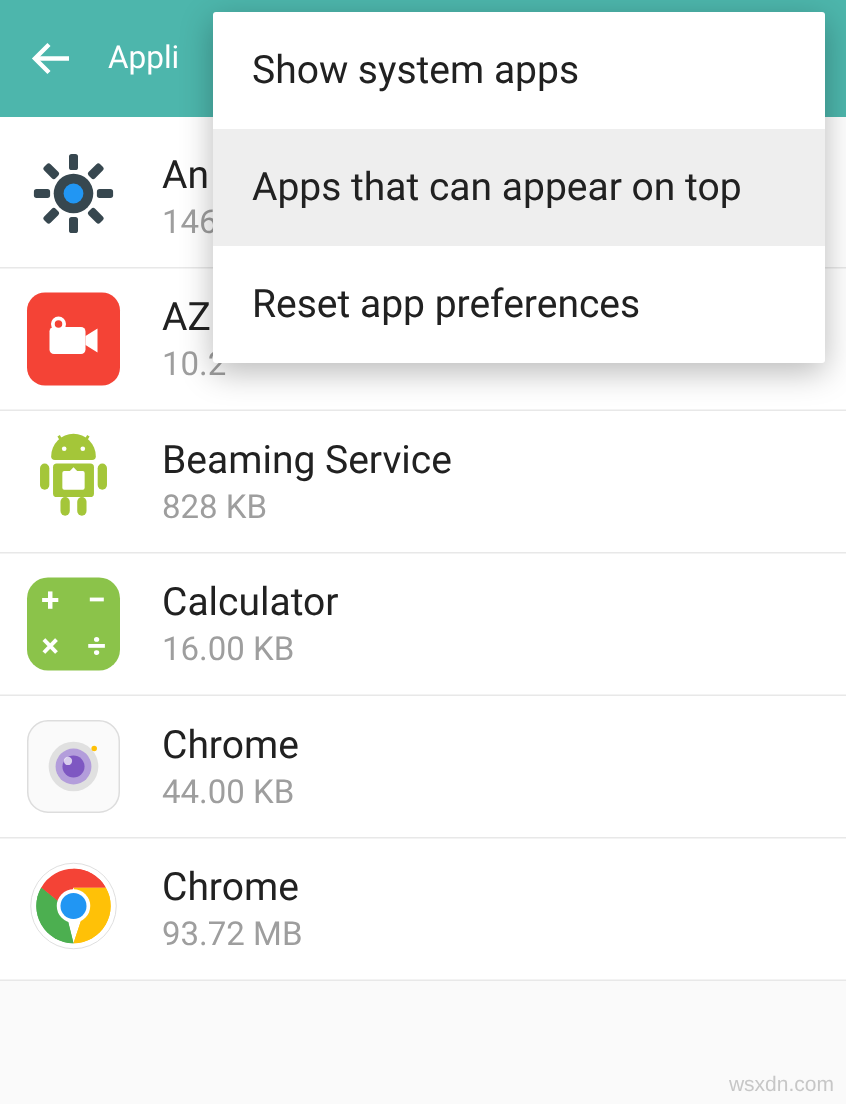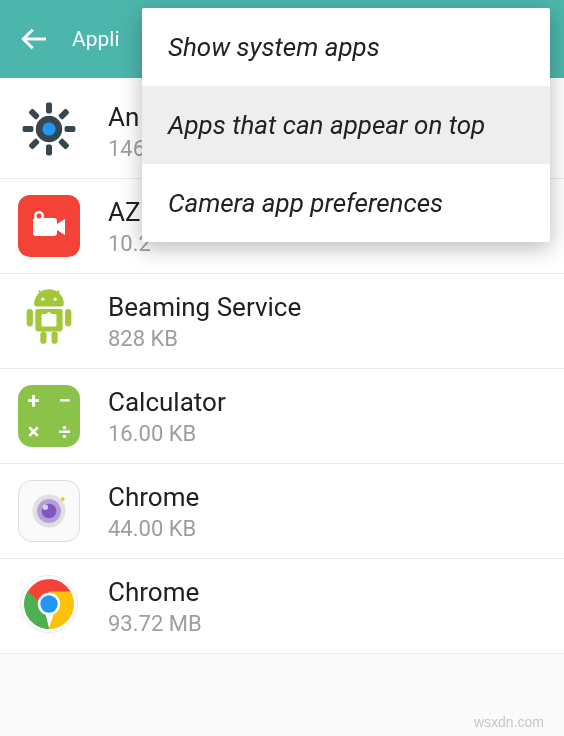--- a/index.html
+++ b/index.html
@@ -66,35 +66,34 @@
     
     .popup {
       position: absolute;
       top: 8px;
       left: 142px;
       width: 408px;
       background: #fff;
       box-shadow: 0 6px 22px rgba(0,0,0,0.28);
       border-radius: 2px;
       z-index: 10;
-      font-style: italic;
     }
     .popup-item {
       padding: 24px 26px;
       font-size: 26px;
       color: #212121;
       cursor: pointer;
     }
     .popup-item.highlighted {
       background: #eeeeee;
     }
     .watermark {
       position: absolute;
       bottom: 6px;
-      right: 20px;
+      right: 8px;
       color: #c7c7c7;
       font-size: 14px;
       font-family: Arial, sans-serif;
     }
     
     .icon-settings-gear svg { width: 60px; height: 60px; }
     .icon-az { width: 62px; height: 62px; background: #f44336; border-radius: 12px; display:flex; align-items:center; justify-content:center; }
     .icon-az svg { width: 40px; height: 40px; }
     .icon-android svg { width: 62px; height: 62px; }
     .icon-calc { width: 62px; height: 62px; background: #8bc34a; border-radius: 14px; display:grid; grid-template-columns:1fr 1fr; grid-template-rows:1fr 1fr; color:#fff; font-size:22px; font-weight:bold; }
@@ -242,16 +241,16 @@
       <div class="app-name">Chrome</div>
       <div class="app-size">93.72 MB</div>
     </div>
   </div>
 
 </div>
 
 <div class="popup">
   <div class="popup-item">Show system apps</div>
   <div class="popup-item highlighted">Apps that can appear on top</div>
-  <div class="popup-item">Camera app preferences</div>
+  <div class="popup-item">Reset app preferences</div>
 </div>
 
 <div class="watermark">wsxdn.com</div>
 
 </body></html>

